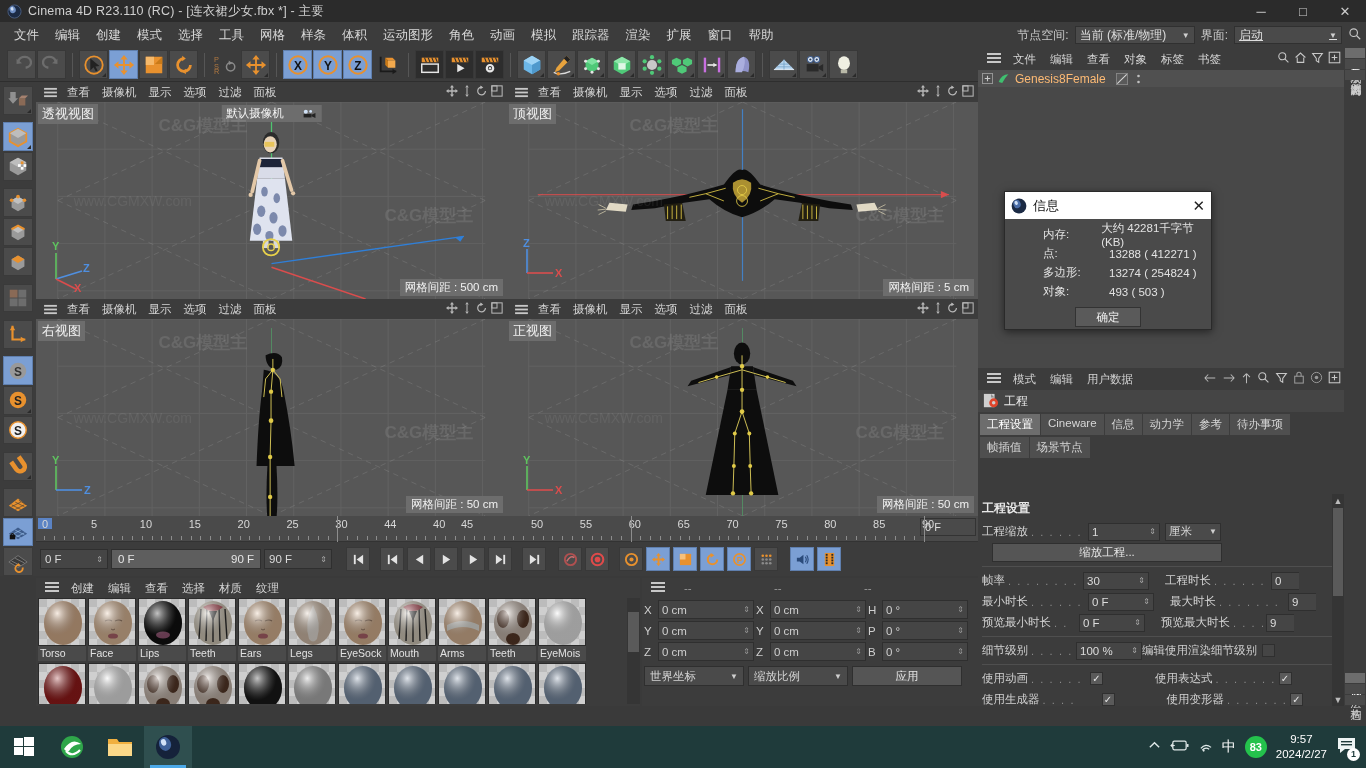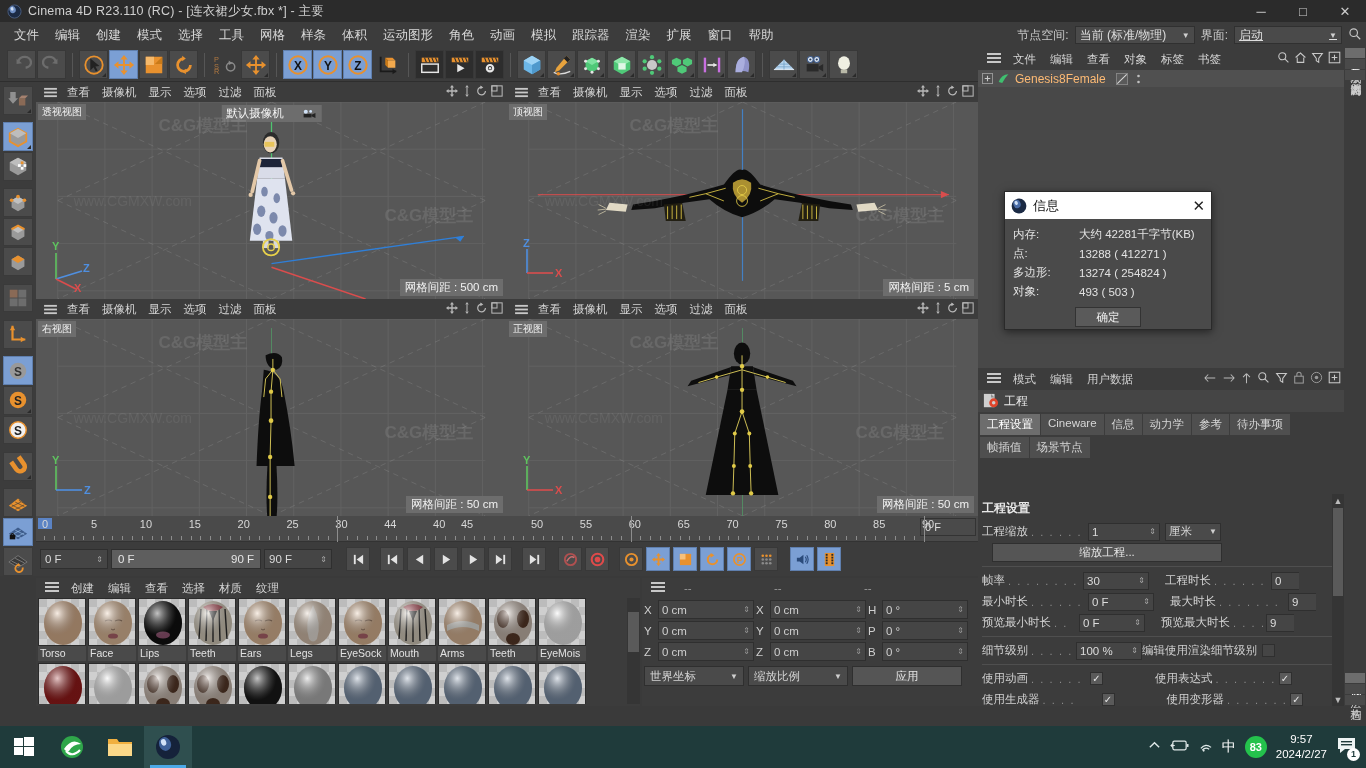--- a/index.html
+++ b/index.html
@@ -79,21 +79,21 @@
   .vp { position:absolute; background:#555555; overflow:hidden; }
   .vp-head {
     height:20px; background:#3c3c3c; display:flex; align-items:center; padding-left:4px; gap:0;
   }
   .vp-menu { padding:2px 6px; font-size:11.5px; color:#d4d4d4; }
   .vp-head-icons { margin-left:auto; display:flex; gap:3px; padding-right:4px; align-items:center; }
   .vp-canvas { position:absolute; left:0; right:0; top:20px; bottom:0;
                background:#575757; overflow:hidden; }
   .vp-label {
     position:absolute; left:2px; top:2px; background:#6d6d6d; color:#f0f0f0;
-    font-size:10px; padding:1px 4px;
+    font-size:13px; padding:1px 4px;
   }
   .vp-grid {
     position:absolute; right:4px; bottom:3px; background:#6d6d6d; color:#f0f0f0;
     font-size:11.5px; padding:1px 5px;
   }
   .vp-cam {
     position:absolute; left:50%; transform:translateX(-50%); top:3px;
     background:#6d6d6d; color:#f5f5f5; font-size:11.5px; padding:1px 5px; display:flex; gap:19px; align-items:center;
   }
 
@@ -193,21 +193,21 @@
           padding:5px 2px; background:#4a4a4a; margin-bottom:1px; letter-spacing:0px;}
   .rtab.on { background:#6d6d6d; color:#fff; }
   .rtab.spacer { background:transparent; flex:1; }
 
   
   .dialog { position:absolute; left:1004px; top:191px; width:208px; height:139px;
             background:#4a4a4a; border:1px solid #2a2a2a; box-shadow:0 2px 8px rgba(0,0,0,.5); }
   .dlg-title { height:27px; background:#ffffff; display:flex; align-items:center; padding:0 6px; }
   .dlg-title-txt { font-size:13px; color:#111; margin-left:6px; }
   .dlg-x { margin-left:auto; font-size:15px; color:#222; line-height:1; }
-  .dlg-body { padding:6px 8px 0 8px; }
+  .dlg-body { padding:6px 8px 0 8px;margin-left:30px; }
   .dlg-row { display:flex; font-size:11.5px; color:#e2e2e2; height:19px; align-items:center; }
   .dlg-k { width:66px; }
   .dlg-ok { width:66px; height:20px; margin:6px auto 0 auto; background:#5a5a5a;
             border:1px solid #333; display:flex; align-items:center; justify-content:center;
             font-size:11.5px; color:#eee; }
 
   
   .taskbar { position:absolute; left:0; top:726px; width:1366px; height:42px;
              background:#1f3b3b; display:flex; align-items:center; }
   .tk-start { width:48px; height:42px; display:flex; align-items:center; justify-content:center; }

